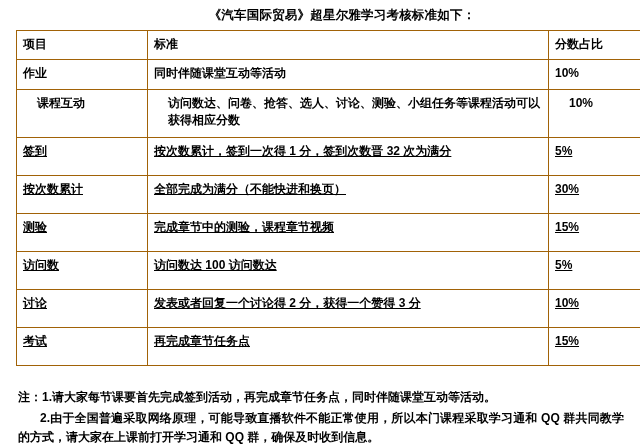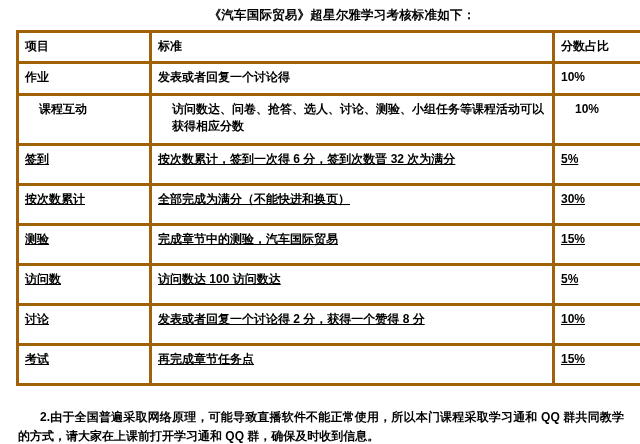--- a/index.html
+++ b/index.html
@@ -34,21 +34,21 @@
     margin: 0 14px 0 16px;
   }
   table.grade-table {
     border-collapse: collapse;
     width: 608px;
     table-layout: fixed;
     font-size: 12px;
   }
   table.grade-table td,
   table.grade-table th {
-    border: 3px solid #a16207;
+    border: 1px solid #a16207;
     padding: 5px 6px 6px 6px;
     vertical-align: top;
     text-align: left;
     font-weight: bold;
     font-size: 12px;
     line-height: 1.45;
     color: #000;
   }
   table.grade-table thead td {
     font-weight: bold;
@@ -86,59 +86,60 @@
       <thead>
         <tr class="r-short">
           <td class="col-item">项目</td>
           <td class="col-std">标准</td>
           <td class="col-pct">分数占比</td>
         </tr>
       </thead>
       <tbody>
         <tr class="r-short">
           <td class="col-item">作业</td>
-          <td class="col-std">发表或者回复一个讨论得</td>
+          <td class="col-std">同时伴随课堂互动等活动</td>
           <td class="col-pct">10%</td>
         </tr>
         <tr class="r-tall">
           <td class="col-item">课程互动</td>
           <td class="col-std">访问数达、问卷、抢答、选人、讨论、测验、小组任务等课程活动可以获得相应分数</td>
           <td class="col-pct">10%</td>
         </tr>
         <tr class="r-mid">
           <td class="col-item">签到</td>
-          <td class="col-std">按次数累计，签到一次得 6 分，签到次数晋 32 次为满分</td>
+          <td class="col-std">按次数累计，签到一次得 1 分，签到次数晋 32 次为满分</td>
           <td class="col-pct">5%</td>
         </tr>
         <tr class="r-mid">
           <td class="col-item">按次数累计</td>
           <td class="col-std">全部完成为满分（不能快进和换页）</td>
           <td class="col-pct">30%</td>
         </tr>
         <tr class="r-mid">
           <td class="col-item">测验</td>
-          <td class="col-std">完成章节中的测验，汽车国际贸易</td>
+          <td class="col-std">完成章节中的测验，课程章节视频</td>
           <td class="col-pct">15%</td>
         </tr>
         <tr class="r-mid">
           <td class="col-item">访问数</td>
           <td class="col-std">访问数达 100 访问数达</td>
           <td class="col-pct">5%</td>
         </tr>
         <tr class="r-mid">
           <td class="col-item">讨论</td>
-          <td class="col-std">发表或者回复一个讨论得 2 分，获得一个赞得 8 分</td>
+          <td class="col-std">发表或者回复一个讨论得 2 分，获得一个赞得 3 分</td>
           <td class="col-pct">10%</td>
         </tr>
         <tr class="r-mid">
           <td class="col-item">考试</td>
           <td class="col-std">再完成章节任务点</td>
           <td class="col-pct">15%</td>
         </tr>
       </tbody>
     </table>
   </div>
 
   <div class="notes">
+    <p>注：1.请大家每节课要首先完成签到活动，再完成章节任务点，同时伴随课堂互动等活动。</p>
     <p class="indent">2.由于全国普遍采取网络原理，可能导致直播软件不能正常使用，所以本门课程采取学习通和 QQ 群共同教学的方式，请大家在上课前打开学习通和 QQ 群，确保及时收到信息。</p>
   </div>
 
 </div>
 
 </body></html>

